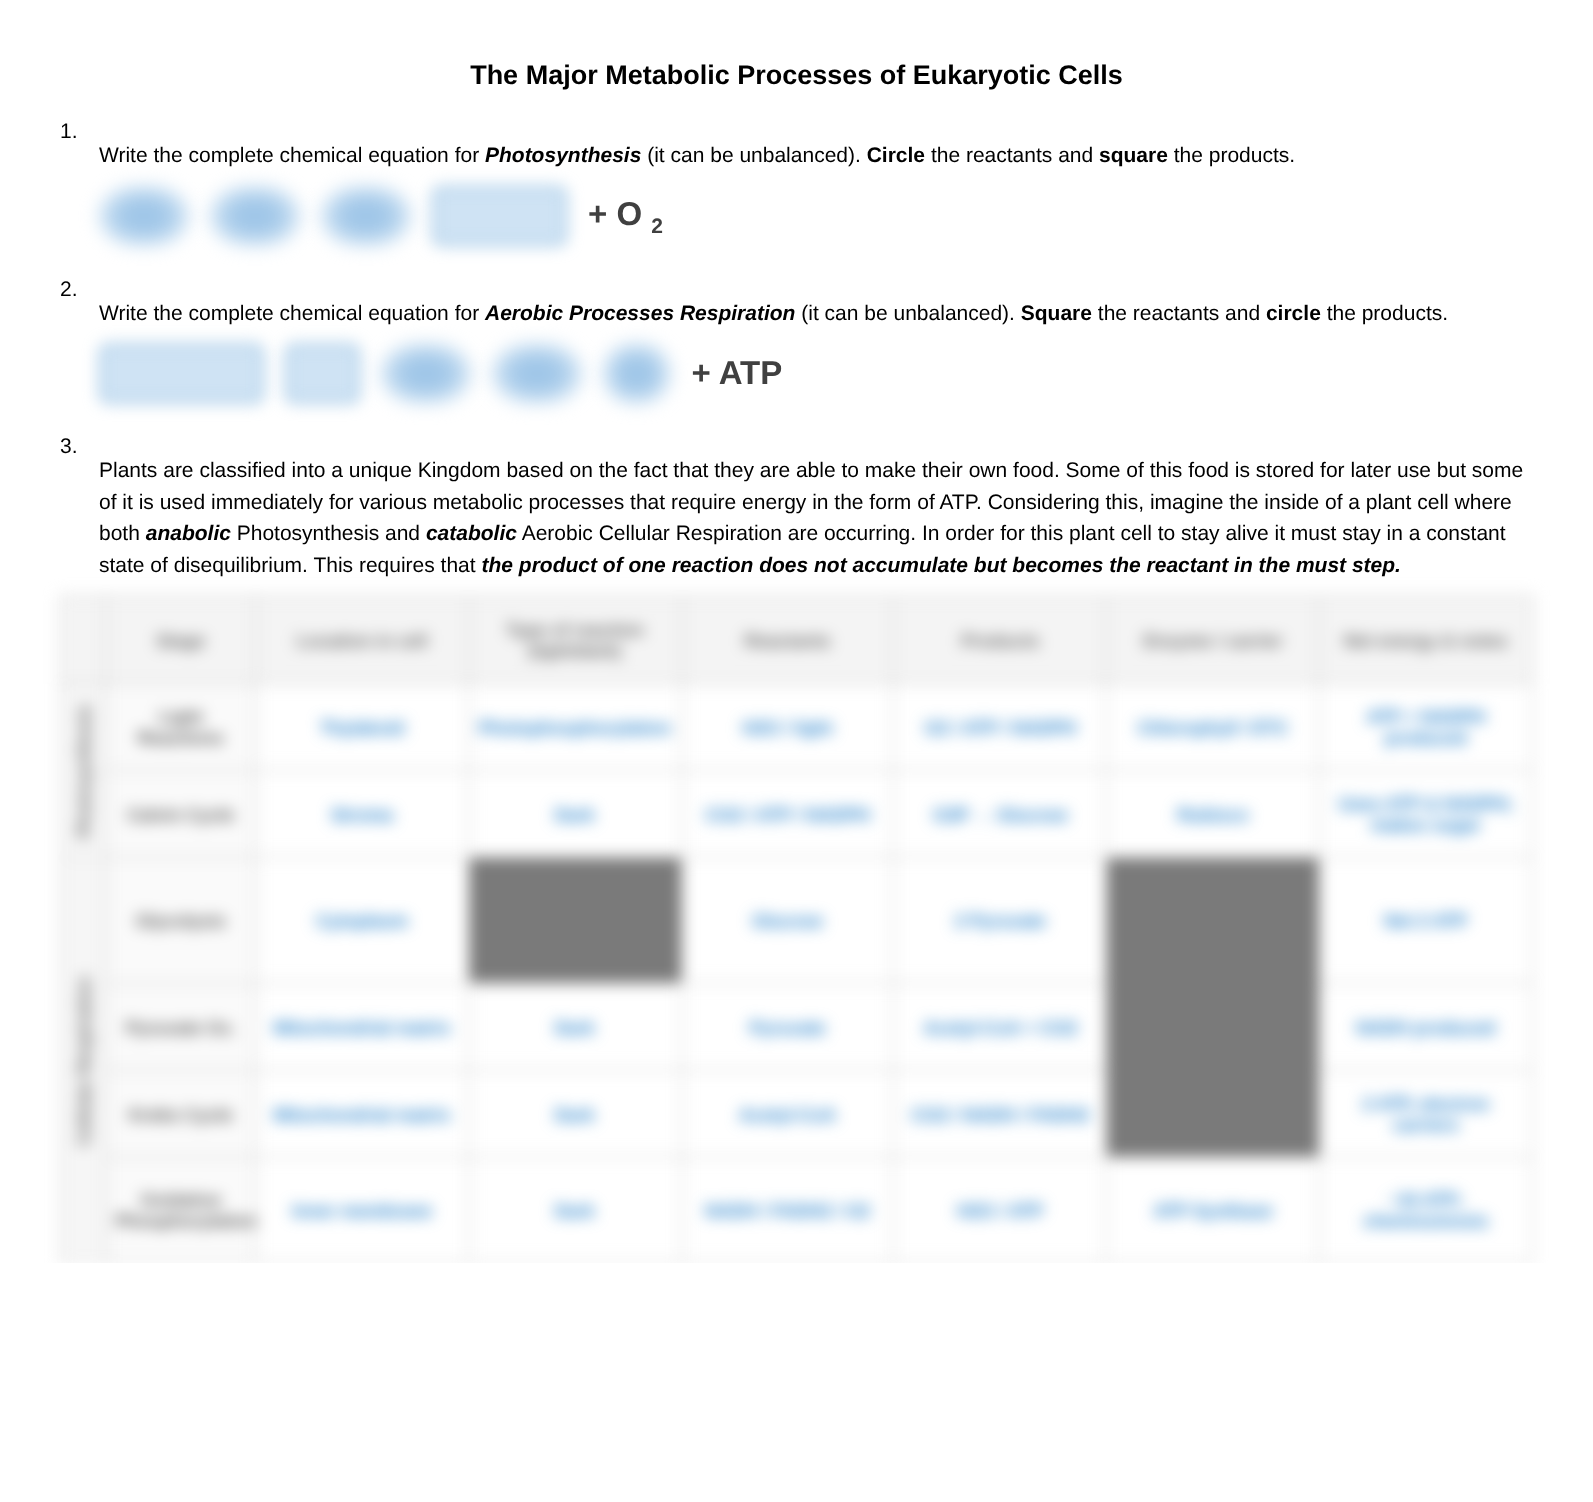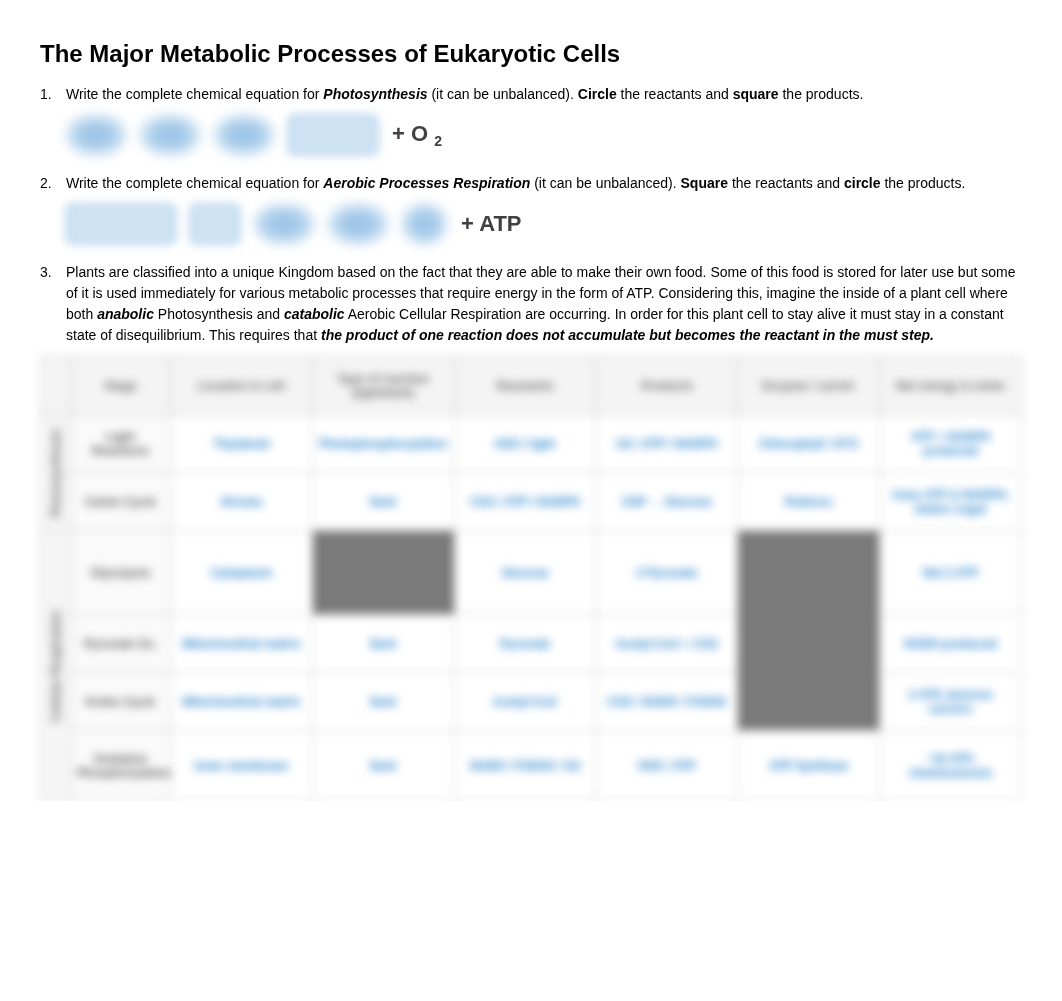--- a/index.html
+++ b/index.html
@@ -5,36 +5,36 @@
   * { box-sizing: border-box; margin: 0; padding: 0; }
   body {
     font-family: Arial, Helvetica, sans-serif;
     font-size: 14px;
     color: #000;
     background: #fff;
     width: 1062px;
     padding: 40px 40px 0 40px;
   }
   h1 {
-    text-align: left;
-    font-size: 24px;
+    text-align: center;
+    font-size: 18px;
     font-weight: bold;
     margin-bottom: 16px;
   }
   ol { list-style: none; }
   ol > li {
     display: flex;
     margin-bottom: 10px;
     line-height: 1.5;
   }
   .num {
     width: 26px;
     flex: 0 0 26px;
   }
-  .qbody { flex: 1; }
+  .qbody { flex: 1; margin-top: 16px; }
   .bi { font-weight: bold; font-style: italic; }
   .b { font-weight: bold; }
   .eq-row {
     display: flex;
     align-items: center;
     gap: 14px;
     margin: 8px 0 18px 26px;
   }
   .blob {
     filter: blur(6px);

